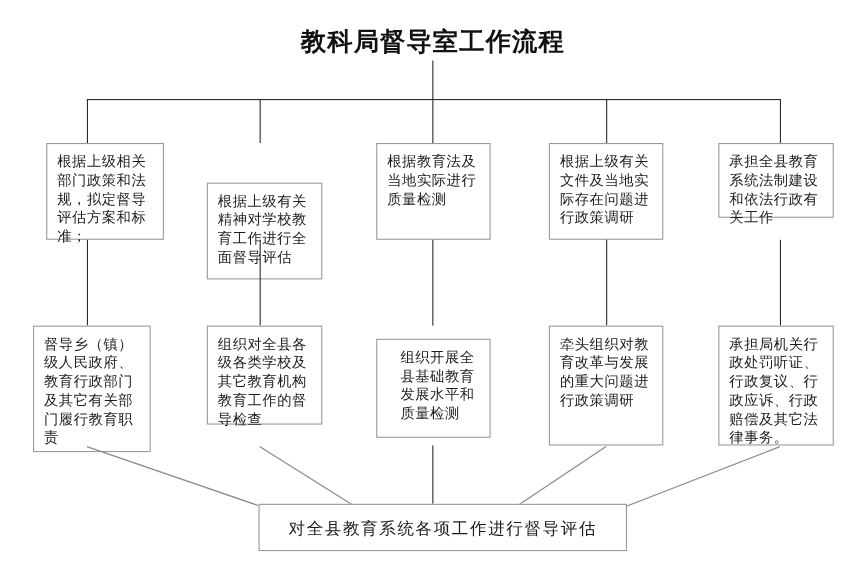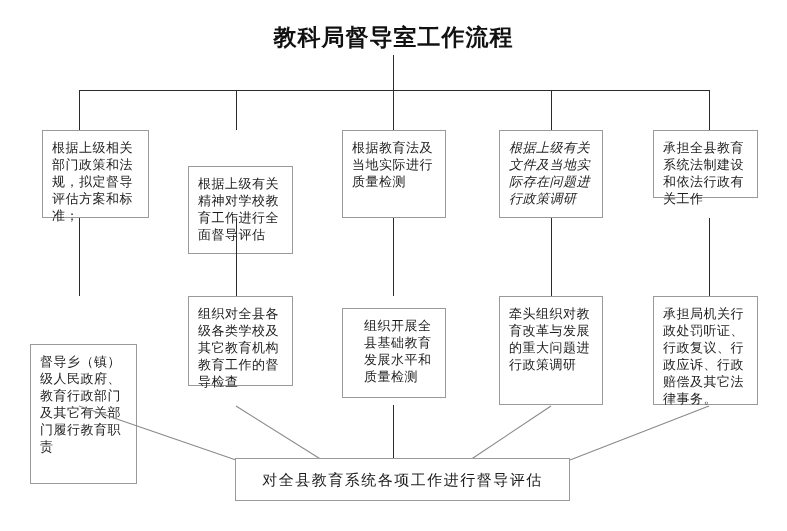--- a/index.html
+++ b/index.html
@@ -107,35 +107,35 @@
   </div>
 
   <div class="node row1" style="left:188px; top:130px; width:105px; height:88px;margin-top:36px;">
     <span class="txt">根据上级有关精神对学校教育工作进行全面督导评估</span>
   </div>
 
   <div class="node row1" style="left:342px; top:130px; width:104px; height:88px;">
     <span class="txt">根据教育法及当地实际进行质量检测</span>
   </div>
 
-  <div class="node row1" style="left:499px; top:130px; width:104px; height:88px;font-style:italic;">
+  <div class="node row1" style="left:499px; top:130px; width:104px; height:88px;">
     <span class="txt">根据上级有关文件及当地实际存在问题进行政策调研</span>
   </div>
 
   <div class="node row1" style="left:653px; top:130px; width:105px; height:68px;">
     <span class="txt">承担全县教育系统法制建设和依法行政有关工作</span>
   </div>
 
   <div class="vline" style="left:79px;  top:218px; height:78px;"></div>
   <div class="vline" style="left:236px; top:218px; height:78px;"></div>
   <div class="vline" style="left:393px; top:218px; height:78px;"></div>
   <div class="vline" style="left:551px; top:218px; height:78px;"></div>
   <div class="vline" style="left:709px; top:218px; height:78px;"></div>
 
-  <div class="node row2" style="left:30px; top:296px; width:107px; height:140px;margin-top:48px;">
+  <div class="node row2" style="left:30px; top:296px; width:107px; height:115px;">
     <span class="txt">督导乡（镇）级人民政府、教育行政部门及其它有关部门履行教育职责</span>
   </div>
 
   <div class="node row2" style="left:188px; top:296px; width:105px; height:90px;">
     <span class="txt">组织对全县各级各类学校及其它教育机构教育工作的督导检查</span>
   </div>
 
   <div class="node row2" style="left:342px; top:308px; width:104px; height:90px;padding-left:12px;">
     <span class="txt">组织开展全县基础教育发展水平和质量检测</span>
   </div>

